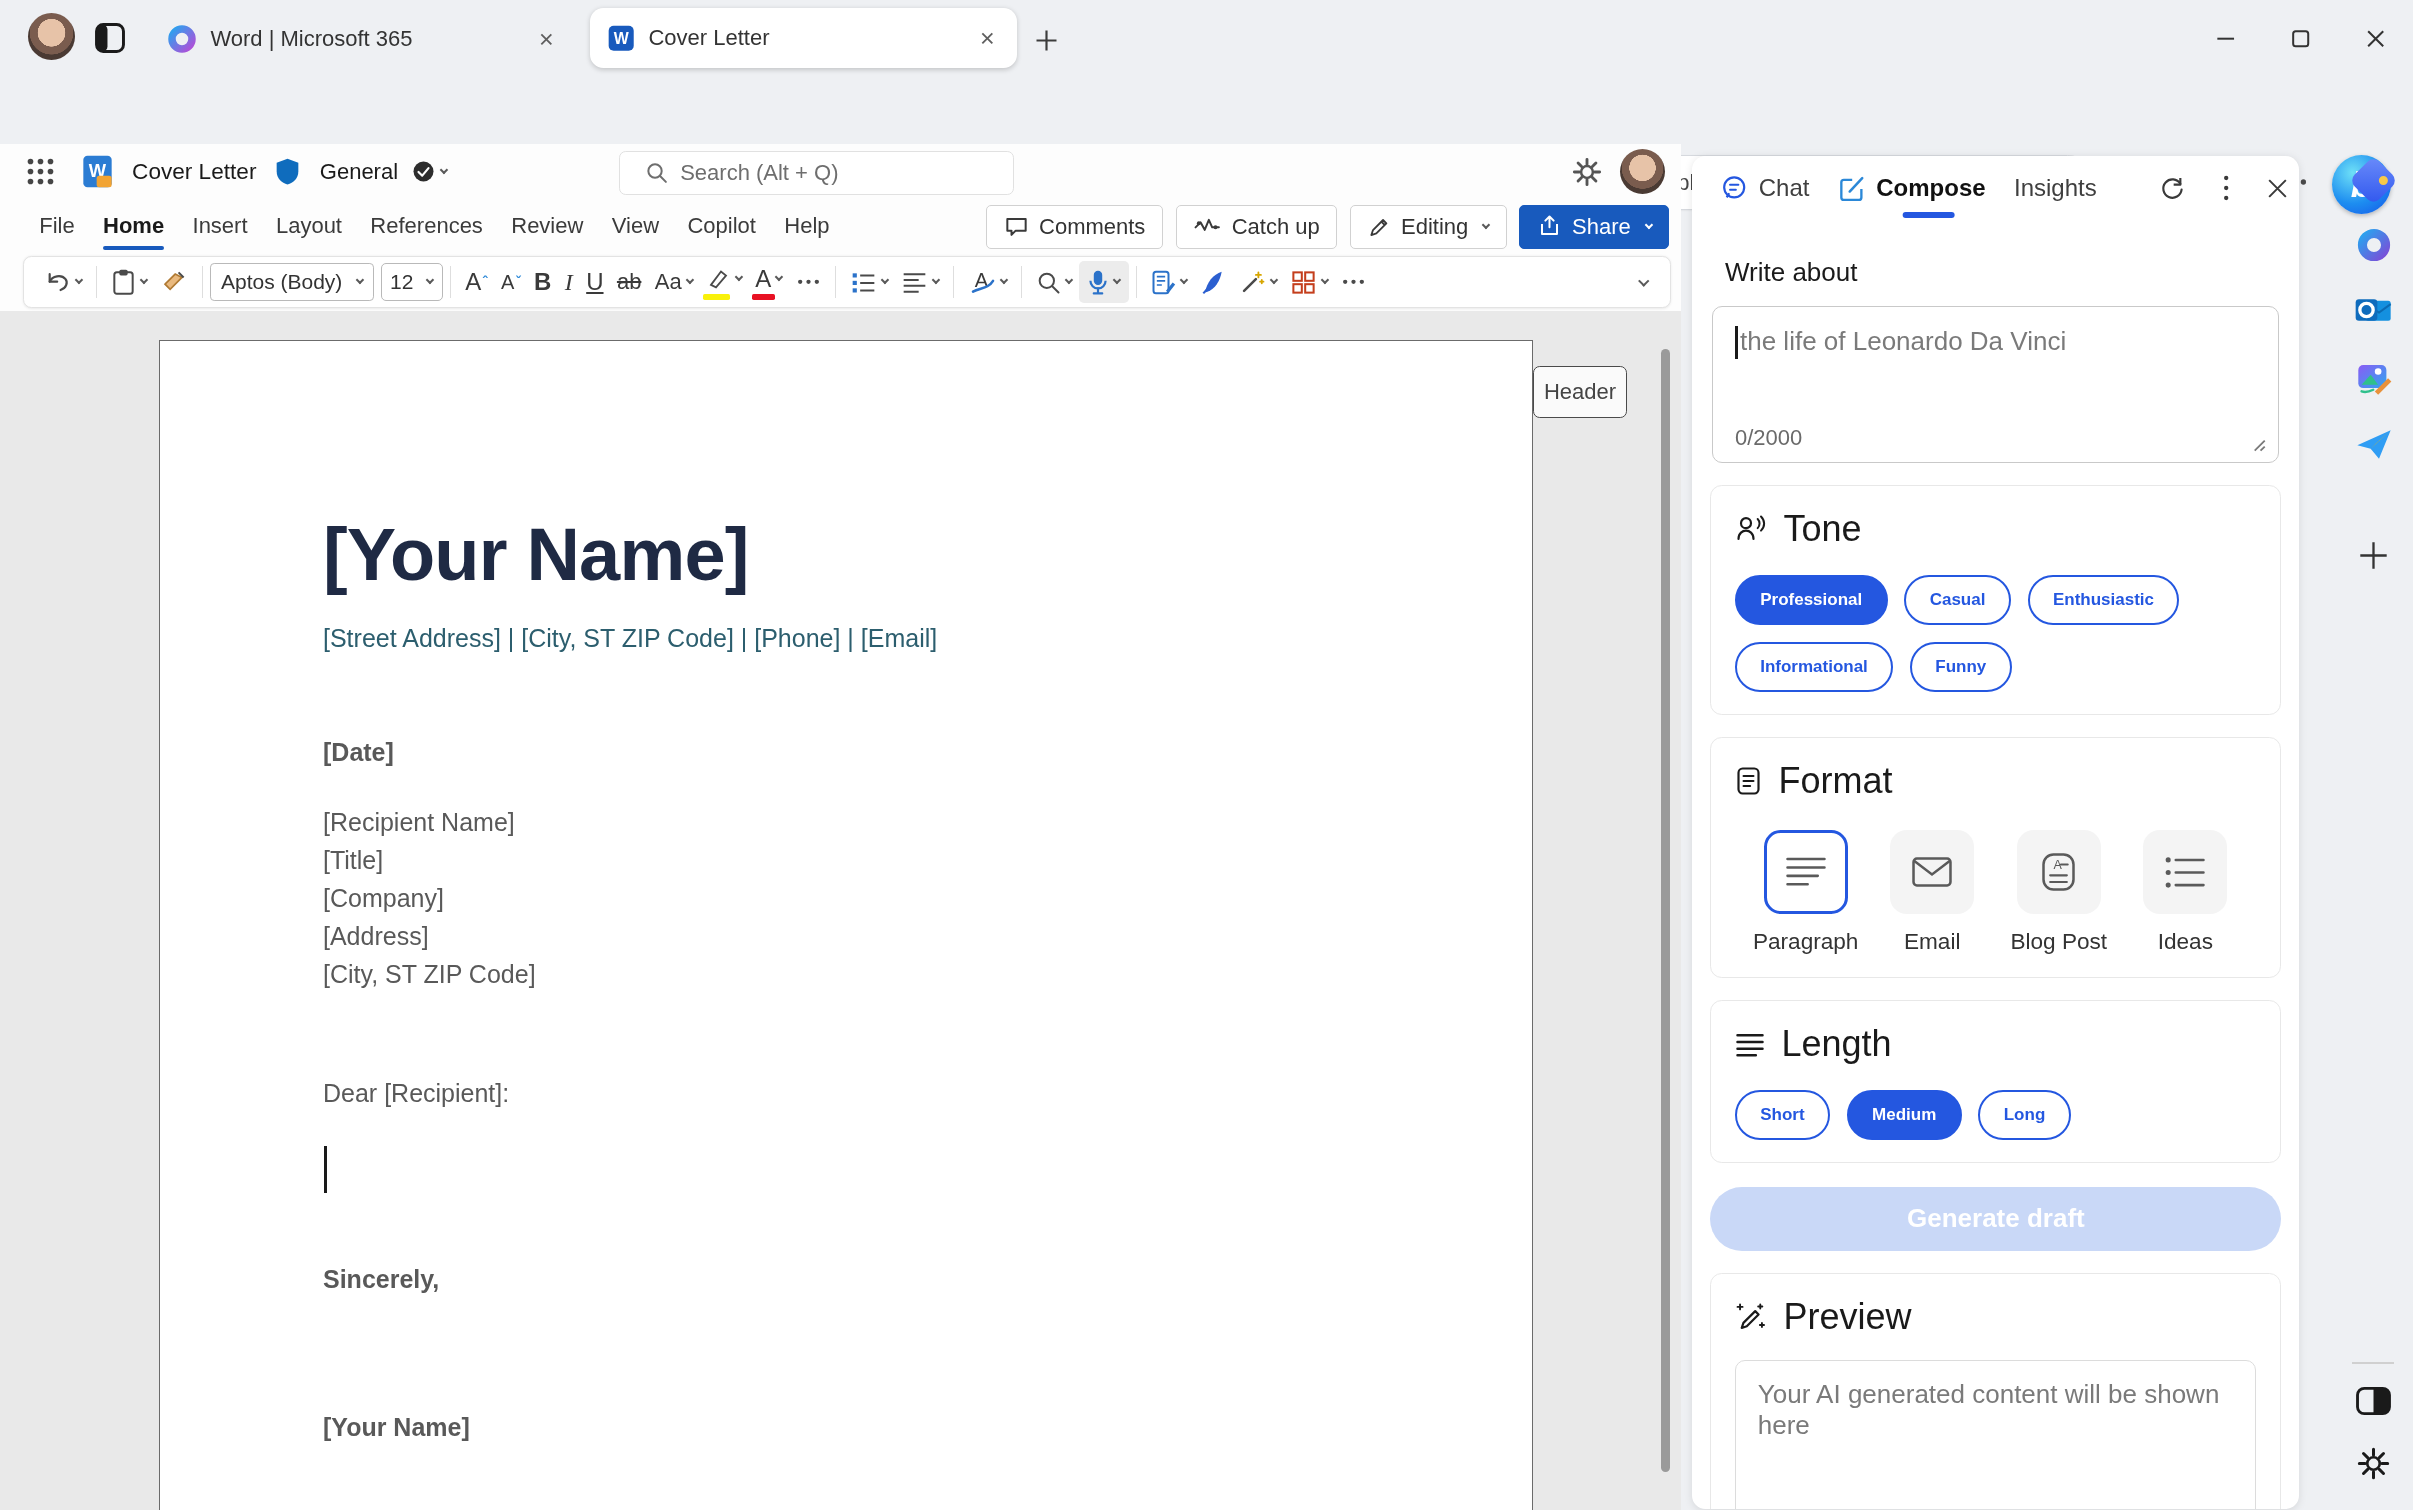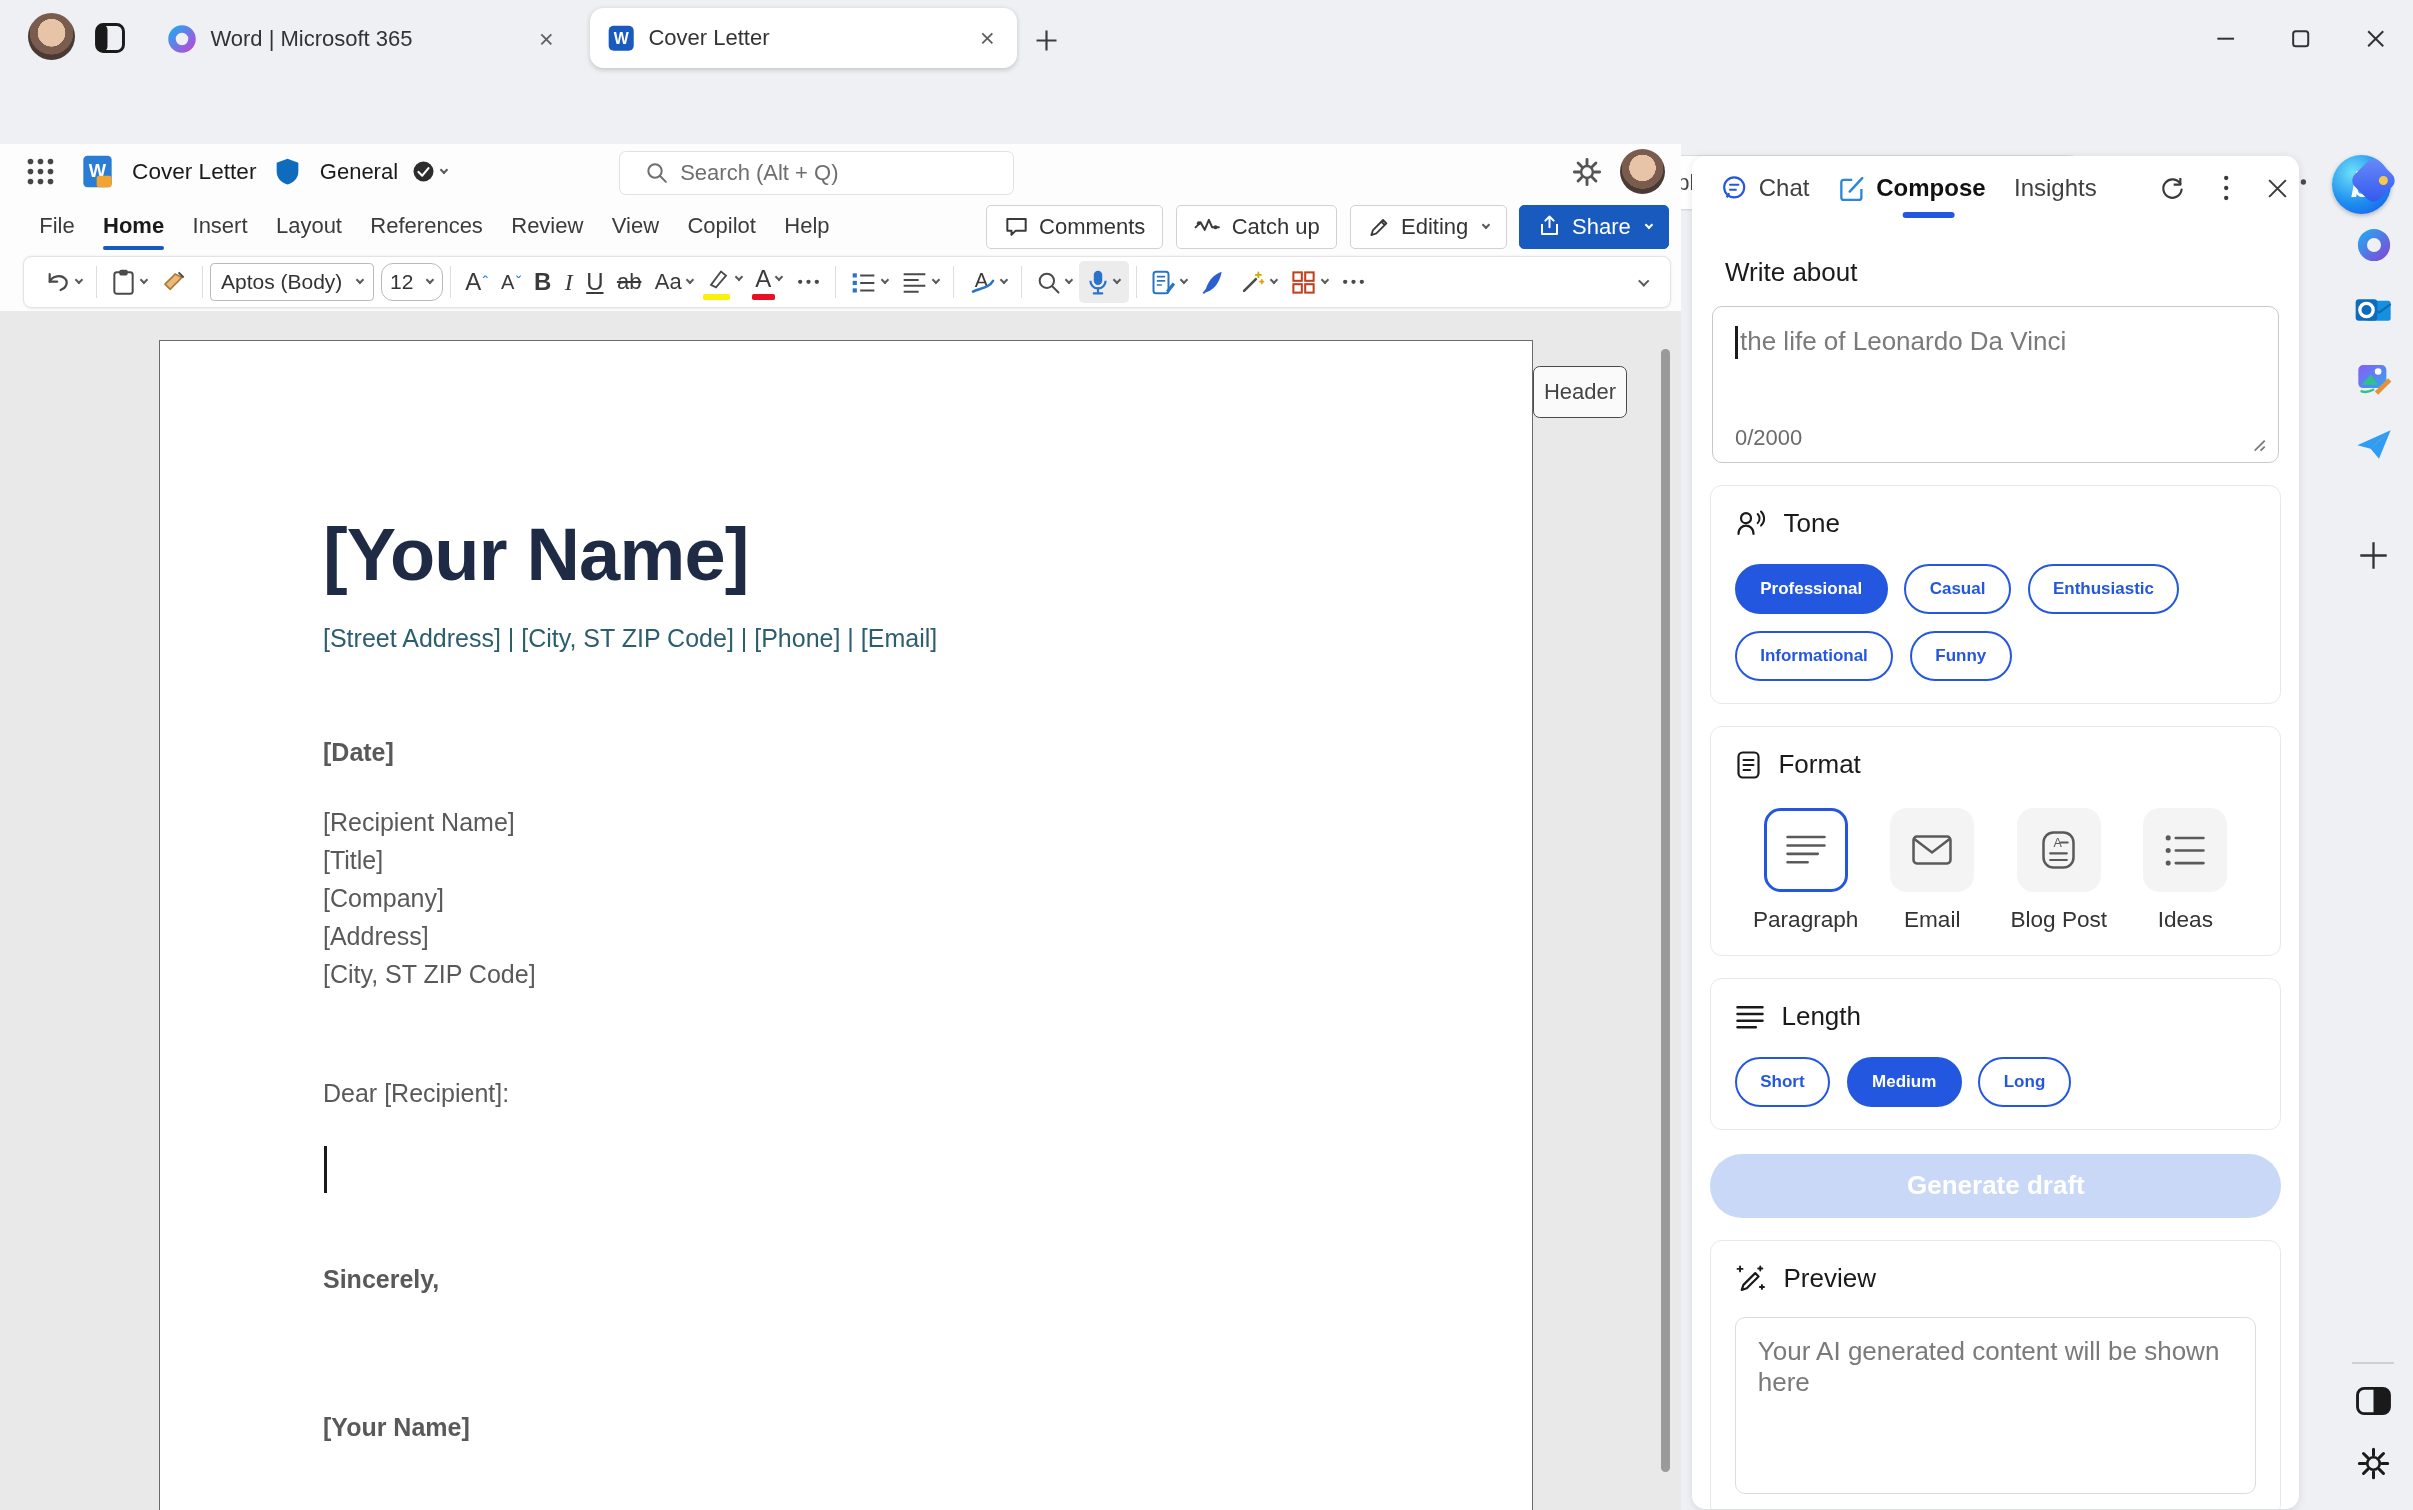--- a/index.html
+++ b/index.html
@@ -51,21 +51,21 @@
   #menu-actions { position:absolute; right:11.7px; top:5.9px; display:flex; gap:12.5px; }
   .act-btn { height:44px; border:0.8px solid #d1d1d1; background:#fff; border-radius:5px; display:flex; align-items:center; padding:0 16.7px; font-size:22px; color:#333; gap:10px; }
   .act-btn.primary { background:#185abd; border-color:#185abd; color:#fff; }
   .act-btn.primary .chev { border-color:#fff; }
 
   #toolbar { position:absolute; left:23.4px; top:112px; width:1648px; height:52px; background:#fff; border:0.8px solid #e3e3e3; border-radius:8.4px; box-shadow:0 0.8px 2.5px rgba(0,0,0,.08); display:flex; align-items:center; padding:0 11.7px; }
   .tbtn { display:flex; align-items:center; padding:0 6.7px; height:40px; border-radius:5px; flex:none; }
   .tdiv { width:0.8px; height:32px; background:#dedede; margin:0 7.5px; flex:none; }
   .tletter { font-size:24px; color:#3a3a3a; font-weight:700; }
   #font-box { width:164px; height:38px; border:0.8px solid #b9b9b9; border-radius:4.2px; display:flex; align-items:center; padding:0 10px; font-size:21px; color:#333; justify-content:space-between; margin-right:6.7px; }
-  #size-box { width:62px; height:38px; border:0.8px solid #b9b9b9; border-radius:12px; display:flex; align-items:center; padding:0 8.4px; font-size:21px; color:#333; justify-content:space-between; }
+  #size-box { width:62px; height:38px; border:0.8px solid #b9b9b9; border-radius:5px; display:flex; align-items:center; padding:0 8.4px; font-size:21px; color:#333; justify-content:space-between; }
   .mini { font-size:14.2px; font-weight:700; color:#2b88d8; margin-left:1.7px; }
   .colorbar { position:absolute; left:3.3px; bottom:2.5px; height:5.9px; border-radius:1.7px; }
   #dictate-box { background:#ececec; border-radius:5px; height:42px; display:flex; align-items:center; padding:0 8.4px; }
   #collapse-ribbon { margin-left:auto; margin-right:5px; }
 
   #canvas { position:absolute; left:0; top:167px; width:100%; height:1199px; background:#e9e9e9; overflow:hidden; }
   #page { position:absolute; left:159px; top:29px; width:1374px; height:1255px; background:#fff; border:1.7px solid #6b6b6b; }
   .docline { position:absolute; left:163px; font-size:25px; color:#595959; white-space:nowrap; }
   #doc-name { top:171px; font-size:74px; font-weight:700; color:#1f2a44; letter-spacing:-0.8px; }
   #doc-contact { top:283px; color:#2c5e6e; }
@@ -86,21 +86,21 @@
   .ptab.active::after { content:""; position:absolute; left:50%; transform:translateX(-18%); bottom:1.7px; width:52px; height:5.9px; border-radius:3.3px; background:#2457e0; }
   #panel-head .spacer { flex:1; }
   .phicon { padding:3.3px; }
   #write-label { margin:37px 33px 0; font-size:26px; color:#1a1a1a; font-weight:500; }
   #prompt-box { position:relative; margin:18.4px 20px 0; height:157px; border:1.7px solid #c9c9c9; border-radius:10px; padding:18.4px 22px; }
   #prompt-text { font-size:26px; color:#7a7a7a; display:flex; align-items:flex-start; }
   #prompt-caret { width:2.5px; height:33px; background:#1a1a1a; margin-right:2.5px; }
   #prompt-counter { position:absolute; left:22px; bottom:11.7px; font-size:22px; color:#6a6a6a; }
   #resize-grip { position:absolute; right:11.7px; bottom:10px; }
   .card { margin:22px 18.4px 0; border:1.7px solid #e8e8e8; border-radius:11.7px; padding:22px 23.4px; }
-  .card-head { display:flex; align-items:center; gap:16.7px; font-size:26px; color:#1a1a1a; }
+  .card-head { display:flex; align-items:center; gap:16.7px; font-size:36px; color:#1a1a1a; }
   .pill-row { display:flex; gap:16.7px; margin-top:25px; flex-wrap:wrap; }
   .pill { height:50px; padding:0 23.4px; border-radius:25px; border:2.1px solid #2457e0; color:#2457e0; font-weight:700; font-size:17px; display:inline-flex; align-items:center; background:#fff;text-align:right; }
   .pill.sel { background:#2457e0; color:#fff; }
   #format-tiles { display:flex; justify-content:space-between; margin-top:28.4px; padding:0 8.4px; }
   .tile-wrap { display:flex; flex-direction:column; align-items:center; width:125px; }
   .tile { width:84px; height:84px; border-radius:16.7px; background:#f4f4f4; display:flex; align-items:center; justify-content:center; }
   .tile.sel { background:#fff; border:3.3px solid #2457e0; }
   .tile-label { margin-top:15px; font-size:22.6px; color:#333; }
   #generate-btn { margin:23.4px 18.4px 0; height:64px; border-radius:32px; background:#c9d8f7; color:#fff; font-size:26px; font-weight:700; display:flex; align-items:center; justify-content:center; border:none; width:571px; }
   #preview-inner { margin-top:22px; border:1.7px solid #dcdcdc; border-radius:10px; height:177px; padding:18.4px 22px; font-size:26px; color:#7a7a7a; }

